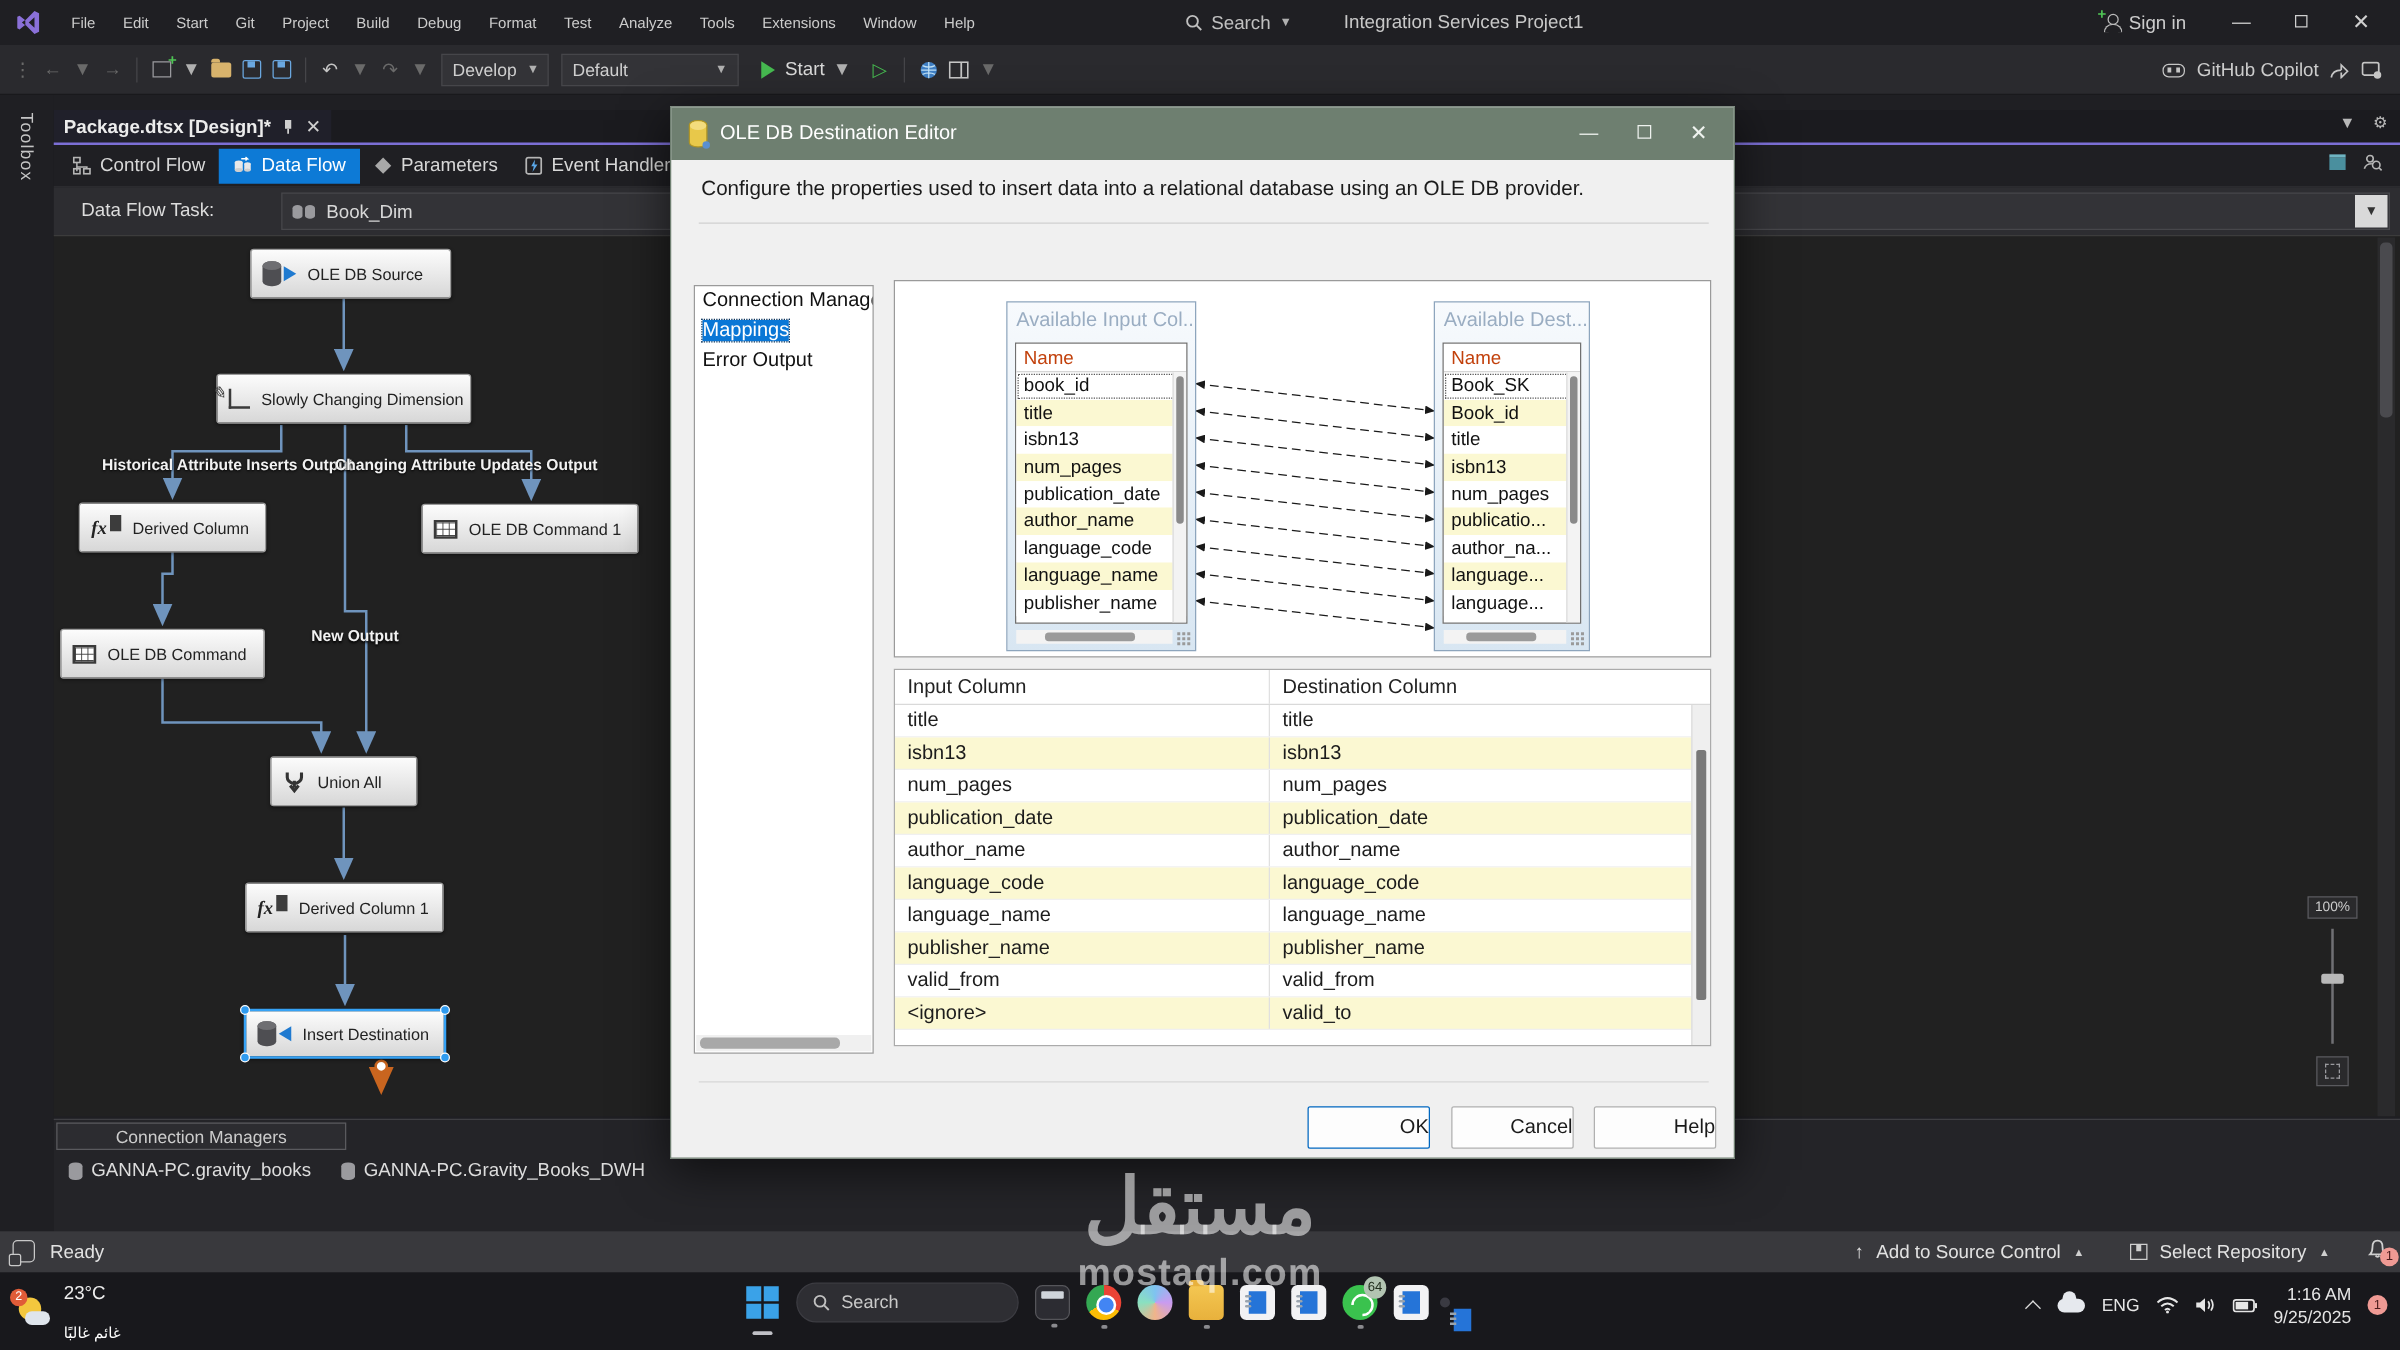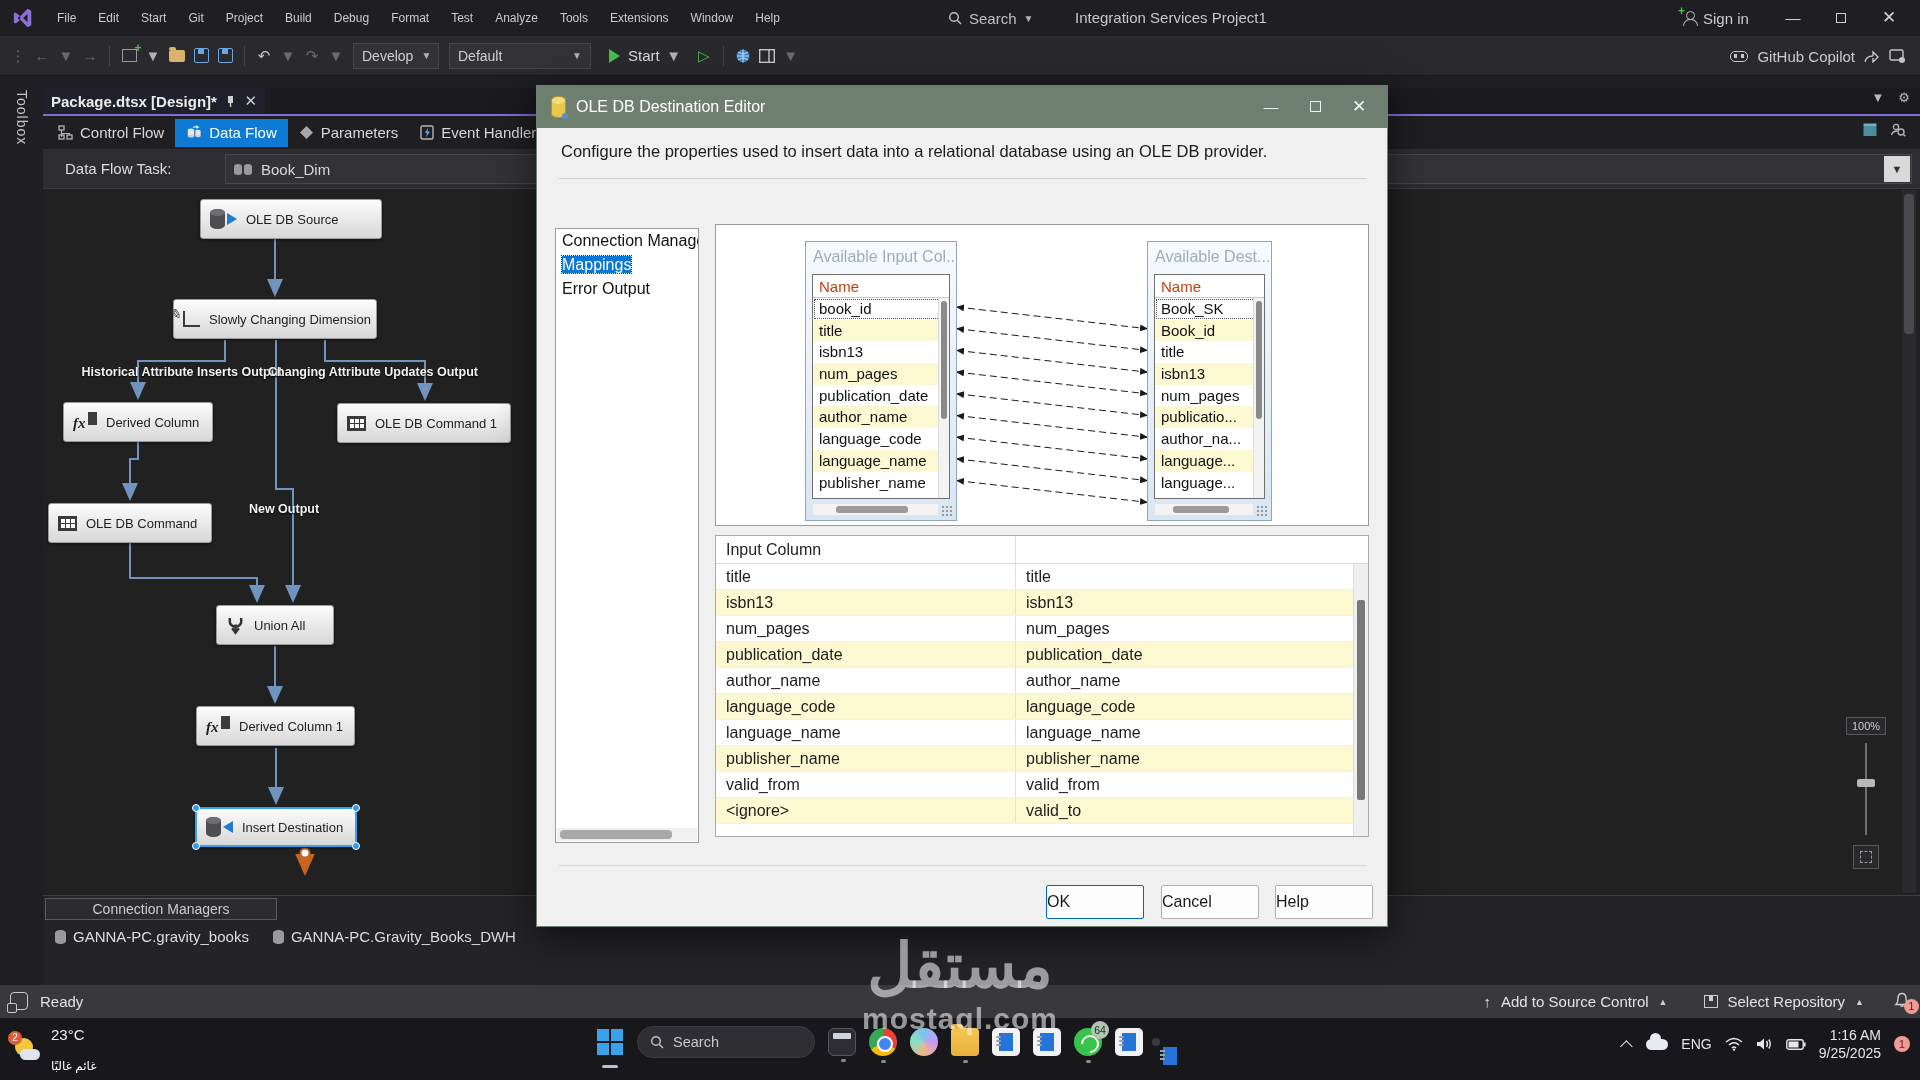--- a/index.html
+++ b/index.html
@@ -192,21 +192,21 @@
 
   .mgrid { position:absolute; left:178px; top:449px; width:654px; height:302px; background:#fff; border:1px solid #ababab; overflow:hidden; }
   .ghead { display:flex; height:28px; line-height:28px; border-bottom:1px solid #d9d9d9; font-size:16px; color:#222; }
   .gc1 { width:300px; padding-left:10px; border-right:1px solid #e0e0e0; overflow:hidden; white-space:nowrap; }
   .gc2 { flex:1; padding-left:10px; overflow:hidden; white-space:nowrap; }
   .grow { display:flex; height:26px; line-height:26px; font-size:16px; color:#1c1c1c; background:#fff; border-bottom:1px solid #f0f0f0; }
   .grow.alt { background:#fbf8d2; }
   .mgrid-vscroll { position:absolute; right:0; top:28px; bottom:0; width:15px; background:#efefef; border-left:1px solid #dcdcdc; }
   .mgrid-vscroll i { position:absolute; left:3px; right:3px; top:36px; height:200px; background:#787878; border-radius:2px; }
 
-  .dlg-btn { position:absolute; top:799px; width:98px; height:34px; background:#fdfdfd; border:1px solid #b0b0b0; border-radius:2px; font-size:16px; color:#1a1a1a; text-align:left; line-height:32px; }
+  .dlg-btn { position:absolute; top:799px; width:98px; height:34px; background:#fdfdfd; border:1px solid #b0b0b0; border-radius:2px; font-size:16px; color:#1a1a1a; text-align:right; line-height:32px; }
   .dlg-btn.ok { left:509px; border:1.6px solid #0067c0; }
   .dlg-btn.cancel { left:624px; } .dlg-btn.help { left:738px; }
 
   
   .wm { position:absolute; left:820px; top:932px; width:280px; text-align:center; z-index:60; color:rgba(255,255,255,.55); pointer-events:none; }
   .wm .ar { font-size:62px; font-weight:bold; line-height:1.1; }
   .wm .en { font-size:30px; font-weight:bold; letter-spacing:1px; margin-top:2px; }
 
   .icon-svg { display:inline-flex; }
 </style>
@@ -436,21 +436,21 @@
       <g>
         <line x1="262" y1="669" x2="262" y2="682" stroke="#c9651f" stroke-width="2.5" marker-end="url(#eo)"></line>
         <circle cx="262" cy="664" r="4.5" fill="#fff" stroke="#c9651f" stroke-width="2"></circle>
       </g>
     </svg>
 
     <span class="elabel" style="left:139px;top:176px">Historical Attribute Inserts Output</span>
     <span class="elabel" style="left:330px;top:176px">Changing Attribute Updates Output</span>
     <span class="elabel" style="left:241px;top:313px">New Output</span>
 
-    <div class="node" style="left:157px;top:10px;width:182px">
+    <div class="node" style="left:157px;top:10px;width:161px">
       <span class="nicon">
           <i class="cylb"></i>
           <i class="arr-r"></i>
         </span>
       <span class="nlabel">OLE DB Source</span>
     </div>
     <div class="node" style="left:130px;top:110px;width:204px">
       <span class="nicon">
           <i class="axes"></i>
           <i class="pencil">✎</i>
@@ -703,20 +703,21 @@
         <div class="cl-hscroll">
             <i></i>
           </div>
         <div class="grip"></div>
       </div>
     </div>
 
     <div class="mgrid">
       <div class="ghead">
         <span class="gc1">Input Column</span>
+        <span class="gc2">Destination Column</span>
       </div>
       <div id="grid-rows">
           <div class="grow">
             <span class="gc1">title</span>
             <span class="gc2">title</span>
           </div>
           <div class="grow alt">
             <span class="gc1">isbn13</span>
             <span class="gc2">isbn13</span>
           </div>

